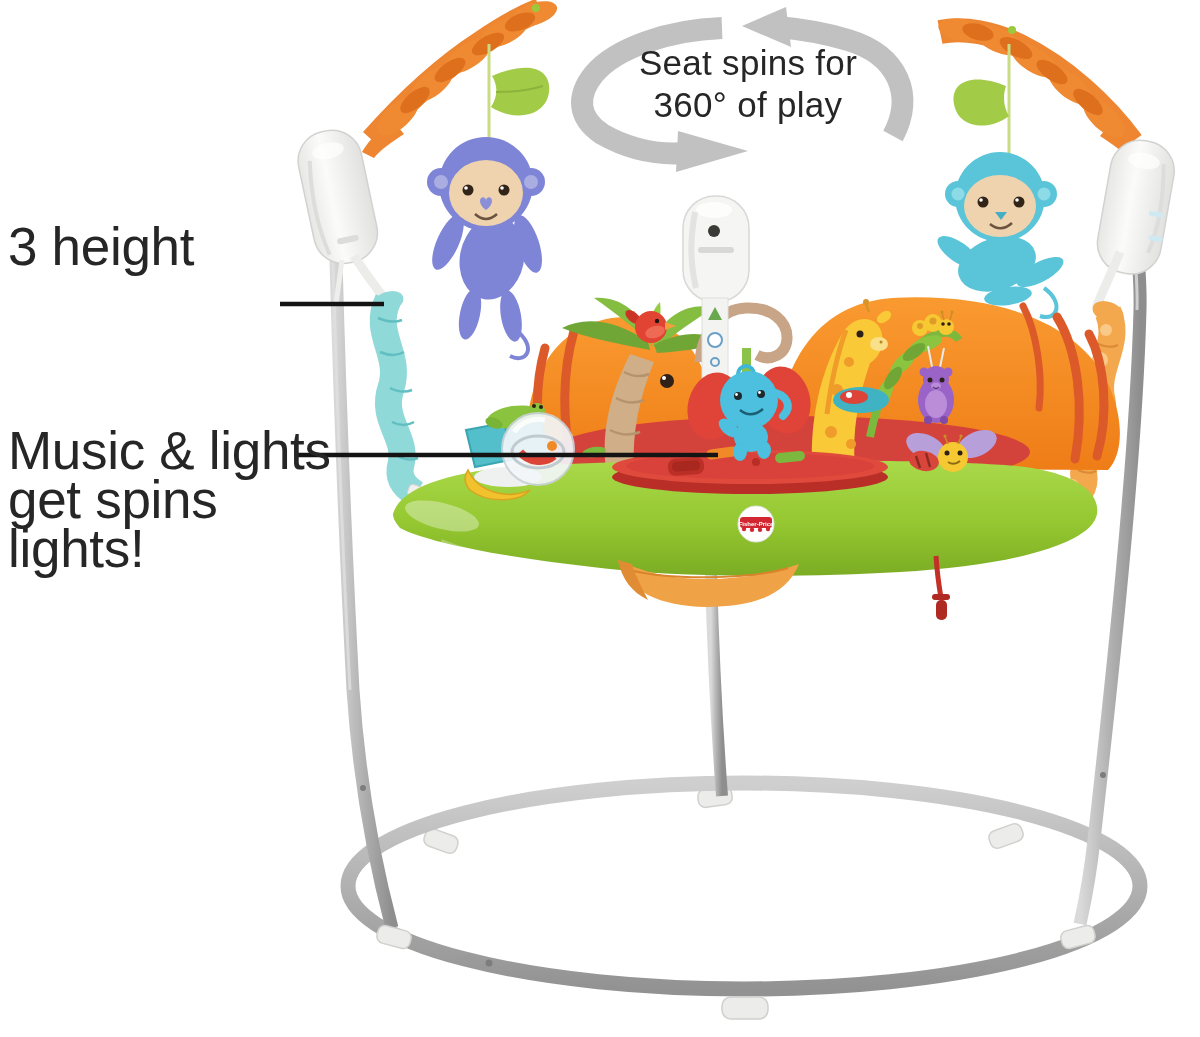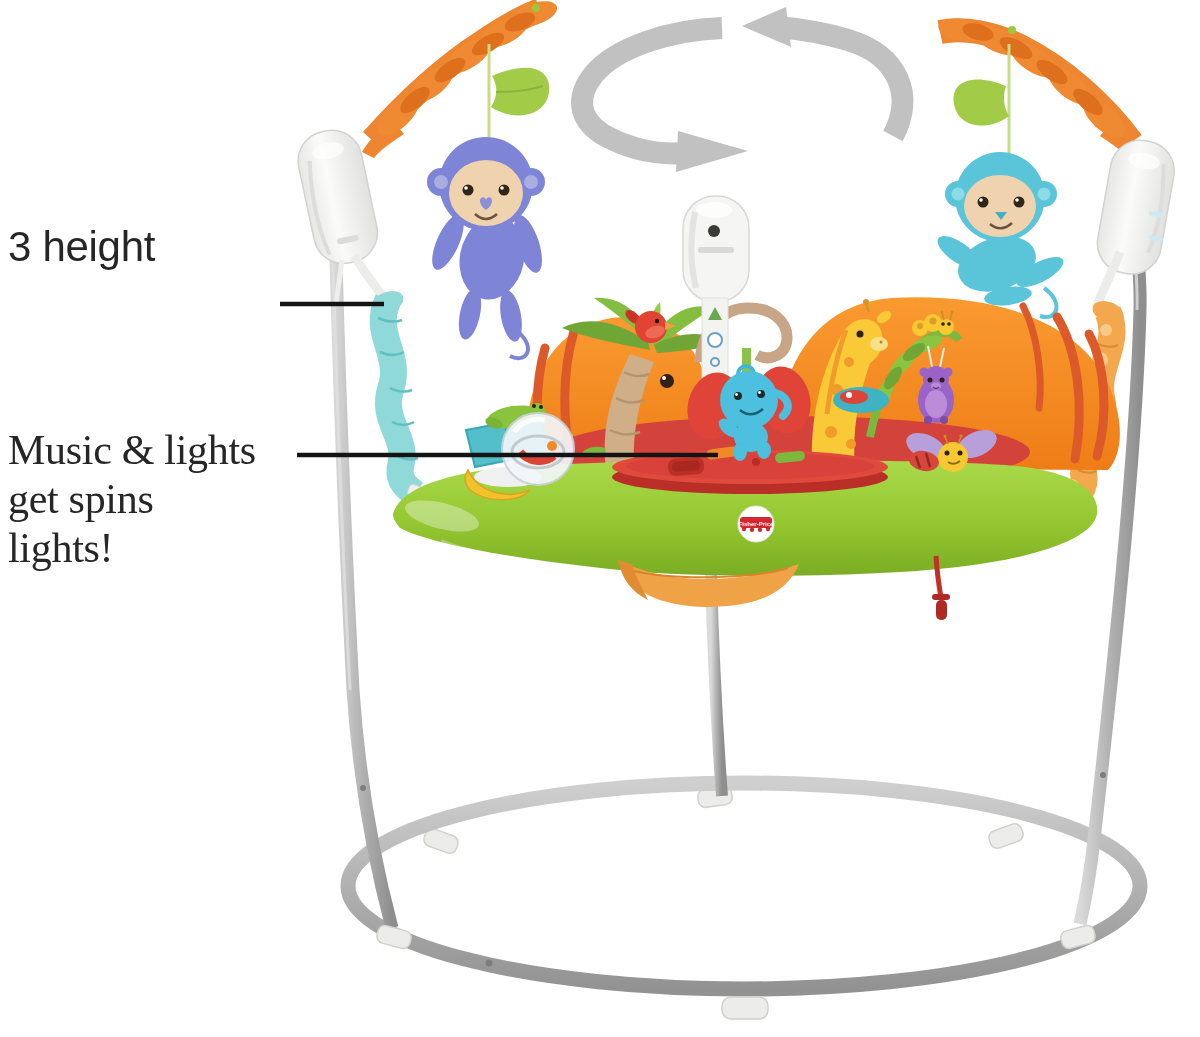--- a/index.html
+++ b/index.html
@@ -3,23 +3,23 @@
 <meta charset="utf-8">
 <style>
   html,body{margin:0;padding:0;background:#ffffff;}
   body{width:1200px;height:1037px;position:relative;overflow:hidden;
        font-family:"Liberation Sans",sans-serif;}
   .stage{position:absolute;inset:0;width:1200px;height:1037px;}
   svg.scene{position:absolute;top:0;left:0;}
   .ann{position:absolute;color:#262626;}
   .ann-spin{left:552px;top:42px;width:392px;text-align:center;
             font-size:35px;line-height:42px;letter-spacing:.3px;}
-  .ann-left{font-size:42px;line-height:50px;letter-spacing:-.3px;}
+  .ann-left{font-size:53px;line-height:50px;letter-spacing:-.3px;}
   .ann-height{left:8px;top:222px;}
-  .ann-music{left:8px;top:426px;line-height:49px;font-family:Liberation Serif, serif;}
+  .ann-music{left:8px;top:426px;line-height:49px;}
   svg text{font-family:"Liberation Sans",sans-serif;}
 </style>
 </head>
 <body>
 
 <div class="stage">
 
 <svg class="scene" width="1200" height="1037" viewBox="0 0 1200 1037">
   <defs>
     <linearGradient id="gPole" x1="0" x2="1" y1="0" y2="0">
@@ -424,20 +424,24 @@
   <g>
     <path d="M936 556 C937 572 939 586 941 598" fill="none" stroke="#c23028" stroke-width="5"></path>
     <rect x="932" y="594" width="18" height="6" rx="3" fill="#b02a24"></rect>
     <rect x="936" y="600" width="11" height="20" rx="5" fill="#b02a24"></rect>
   </g>
 
   <line x1="280" y1="304" x2="384" y2="304" stroke="#141414" stroke-width="4.5"></line>
   <line x1="297" y1="455" x2="718" y2="455" stroke="#141414" stroke-width="4.5"></line>
 </svg>
 
+<div class="ann ann-spin">
+  <div>Seat spins for</div>
+  <div>360° of play</div>
+</div>
 
 <div class="ann ann-left ann-height">
   <div>3 height</div>
 </div>
 
 <div class="ann ann-left ann-music">
   <div>Music &amp; lights</div>
   <div>get spins</div>
   <div>lights!</div>
 </div>

